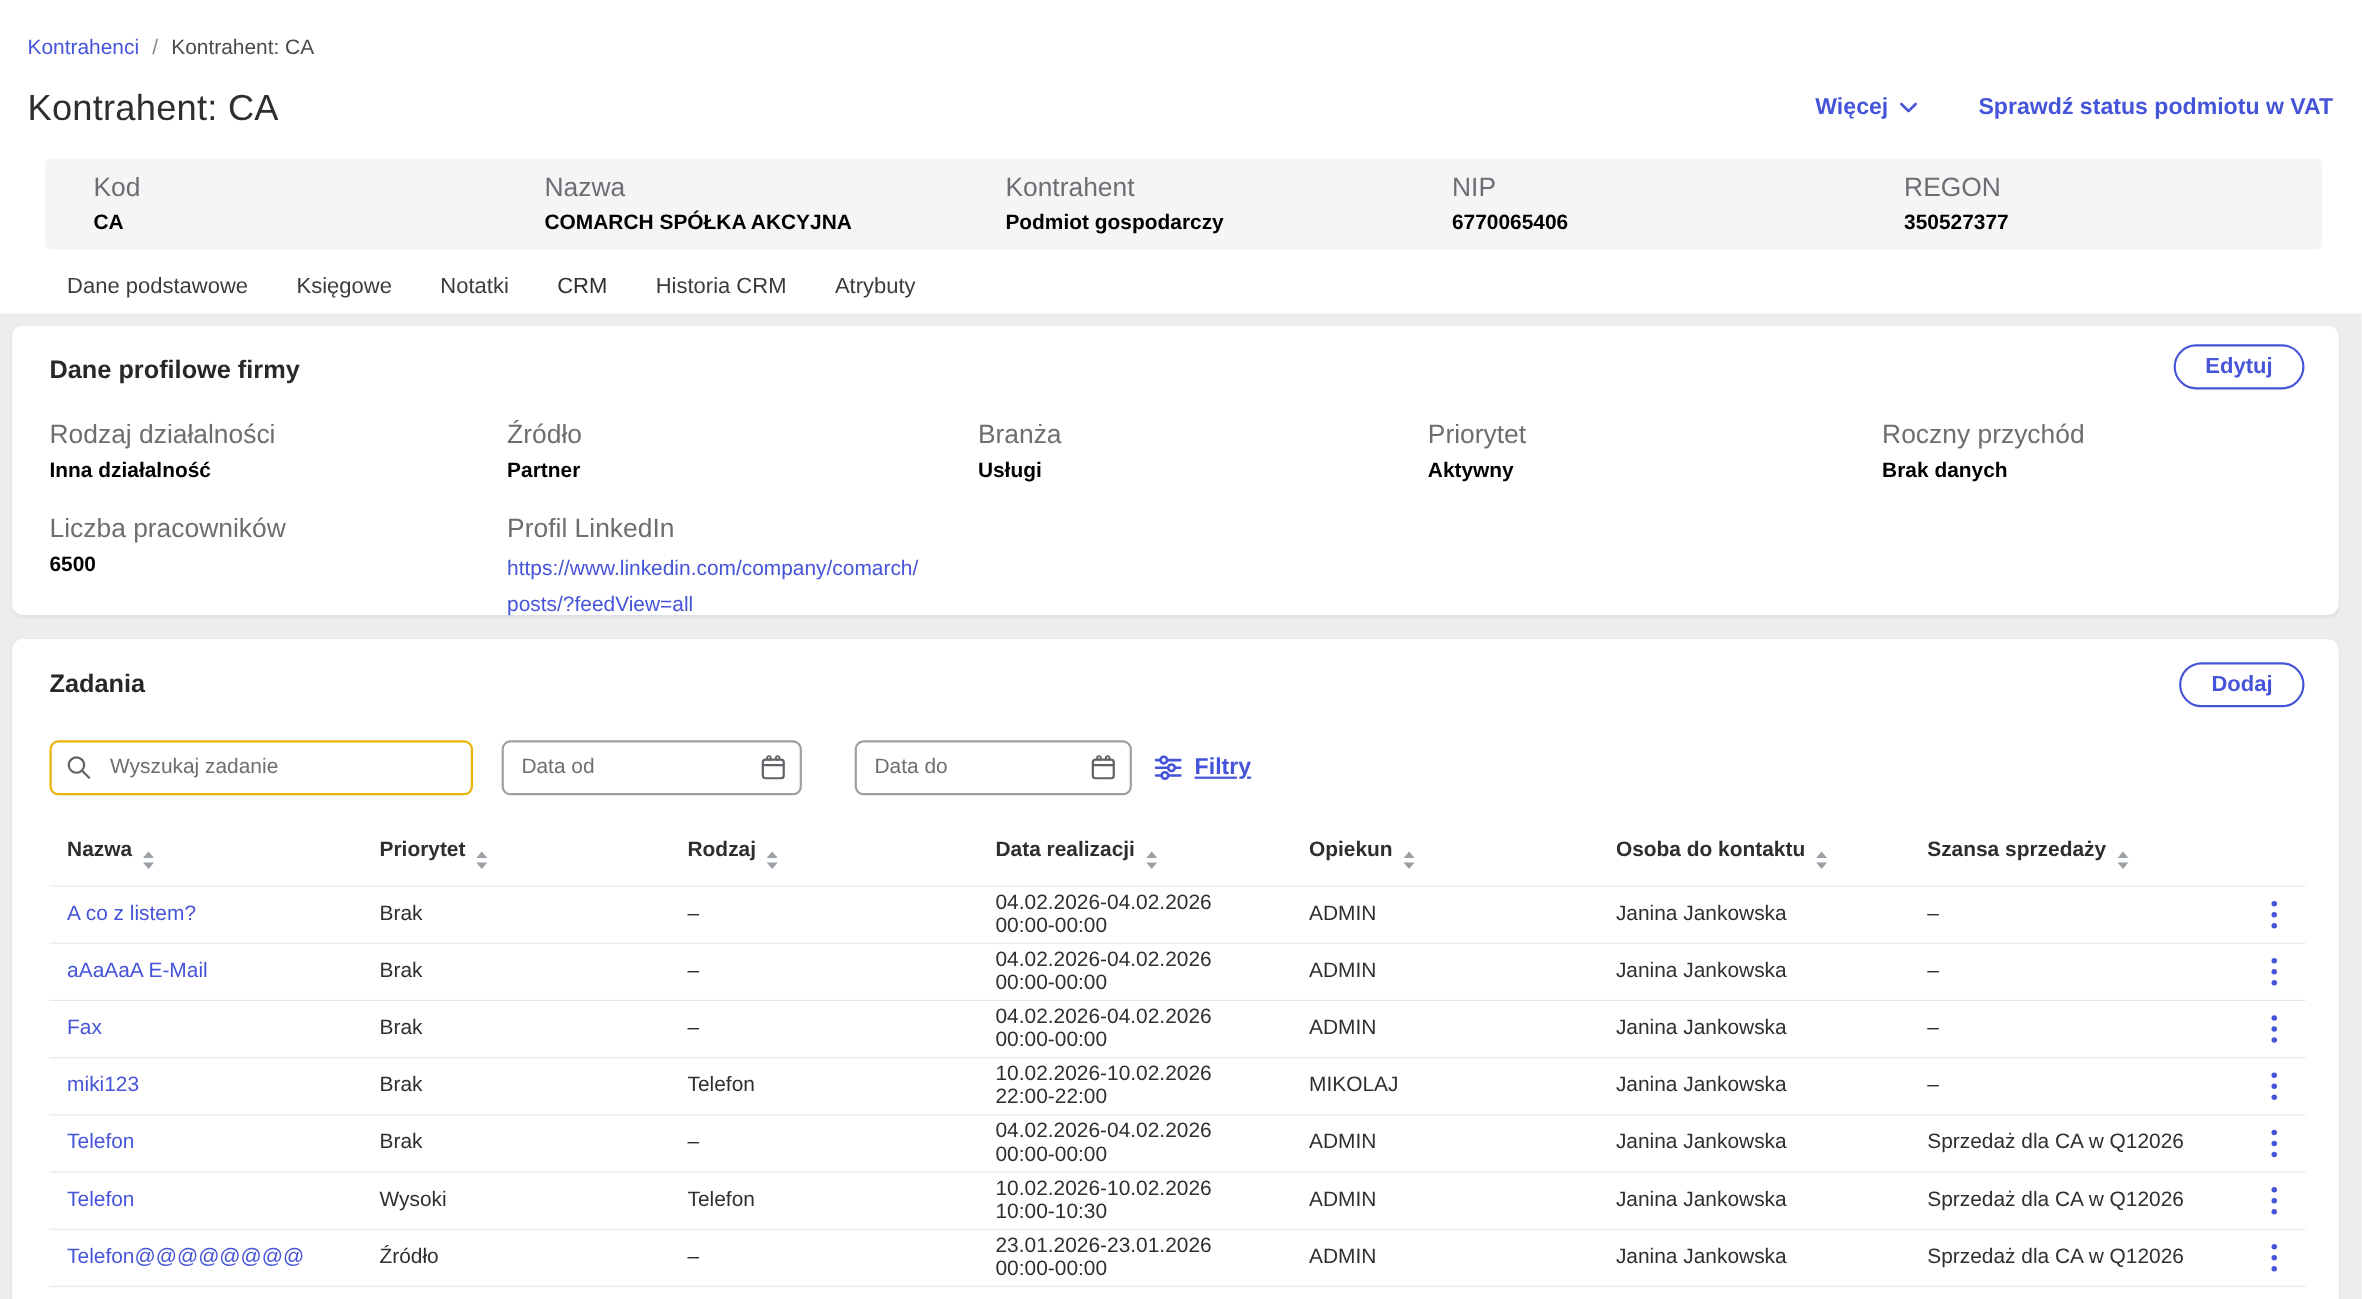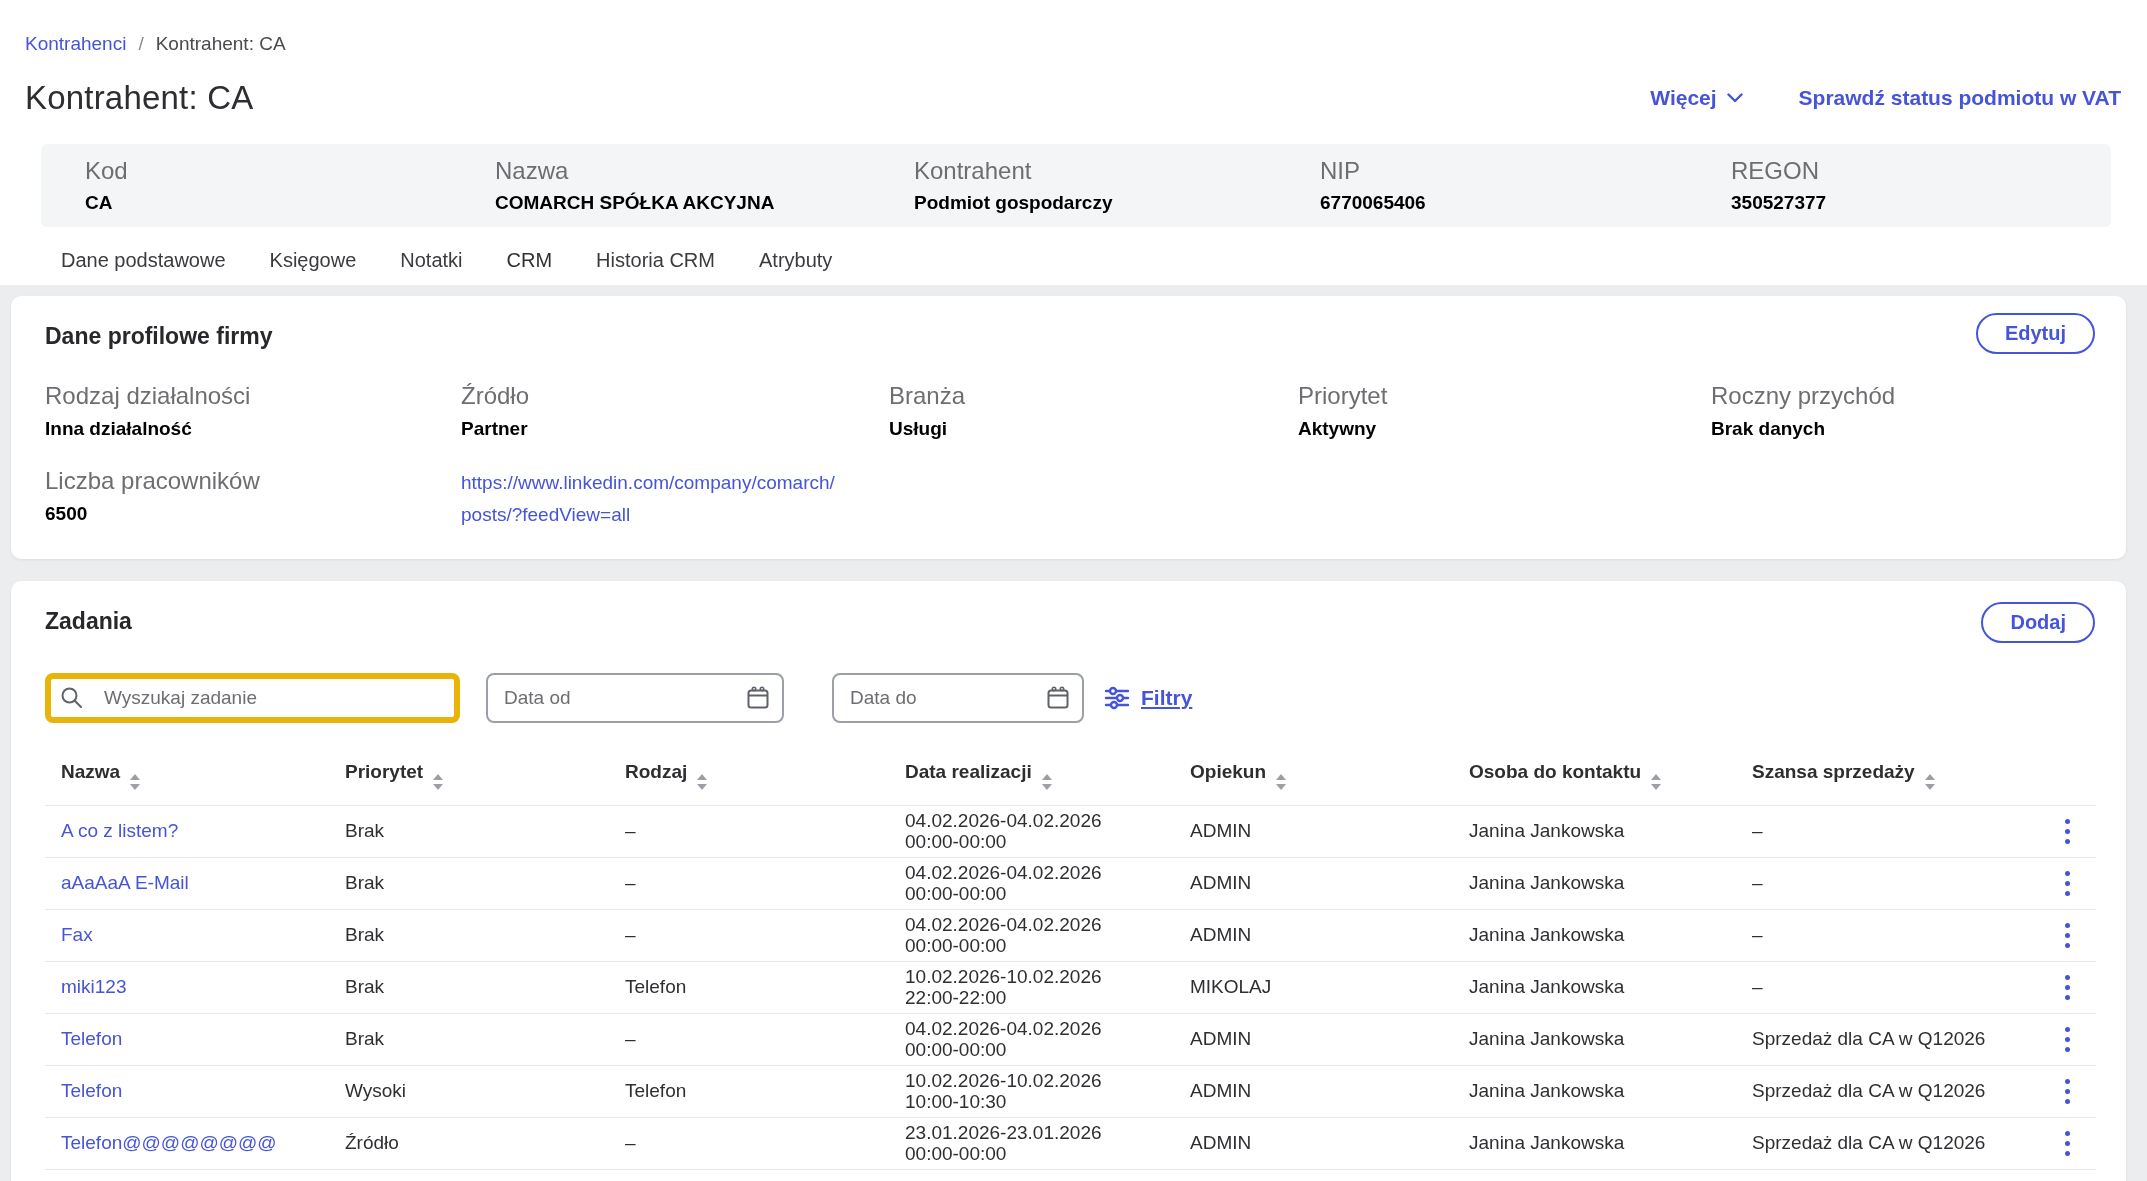--- a/index.html
+++ b/index.html
@@ -87,23 +87,23 @@
   .tasks-card .pill-btn { top:21px; right:31px; }
 
   .controls { display:flex; align-items:center; margin-top:38px; }
   .input-wrap { position:relative; }
   .input-wrap input {
     height:50px; border-radius:8px;
     font-family:"Liberation Sans", sans-serif;
     font-size:19px; color:#2f2f33; background:#fff; outline:none;
   }
   .input-wrap input::placeholder { color:#6e6e72; opacity:1; }
-  .search-wrap input { width:415px; border:6px solid #eab308; padding:0 14px 0 53px; }
+  .search-wrap input { width:385px; border:2px solid #eab308; padding:0 14px 0 53px; }
   .date-wrap input  { border:2px solid #9ba0a6; padding:0 48px 0 16px; }
-  .date-from input { width:298px; }
+  .date-from input { width:273px; }
   .date-to   input { width:252px;margin-left:33px; }
   .search-wrap .icon-left  { position:absolute; left:15px; top:13px; }
   .date-wrap  .icon-right { position:absolute; right:13px; top:12px; }
   .date-from { margin-left:26px; }
   .date-to   { margin-left:15px; }
   .filters { display:flex; align-items:center; gap:10px; margin-left:19px; cursor:pointer; }
   .filters .filters-label { color:#4554d8; font-size:21px; font-weight:700;text-decoration:underline; }
 
   
   table { border-collapse:collapse; table-layout:fixed; width:100%; margin-top:24px; }
@@ -205,20 +205,21 @@
       <div class="field">
         <div class="f-label">Roczny przychód</div>
         <div class="f-value">Brak danych</div>
       </div>
 
       <div class="field">
         <div class="f-label">Liczba pracowników</div>
         <div class="f-value">6500</div>
       </div>
       <div class="field" style="grid-column:2 / span 3;">
+        <div class="f-label">Profil LinkedIn</div>
         <span class="link-ln">https://www.linkedin.com/company/comarch/</span>
         <span class="link-ln">posts/?feedView=all</span>
       </div>
     </div>
   </section>
 
   <section class="card tasks-card">
     <h2>Zadania</h2>
     <button class="pill-btn">Dodaj</button>
 

